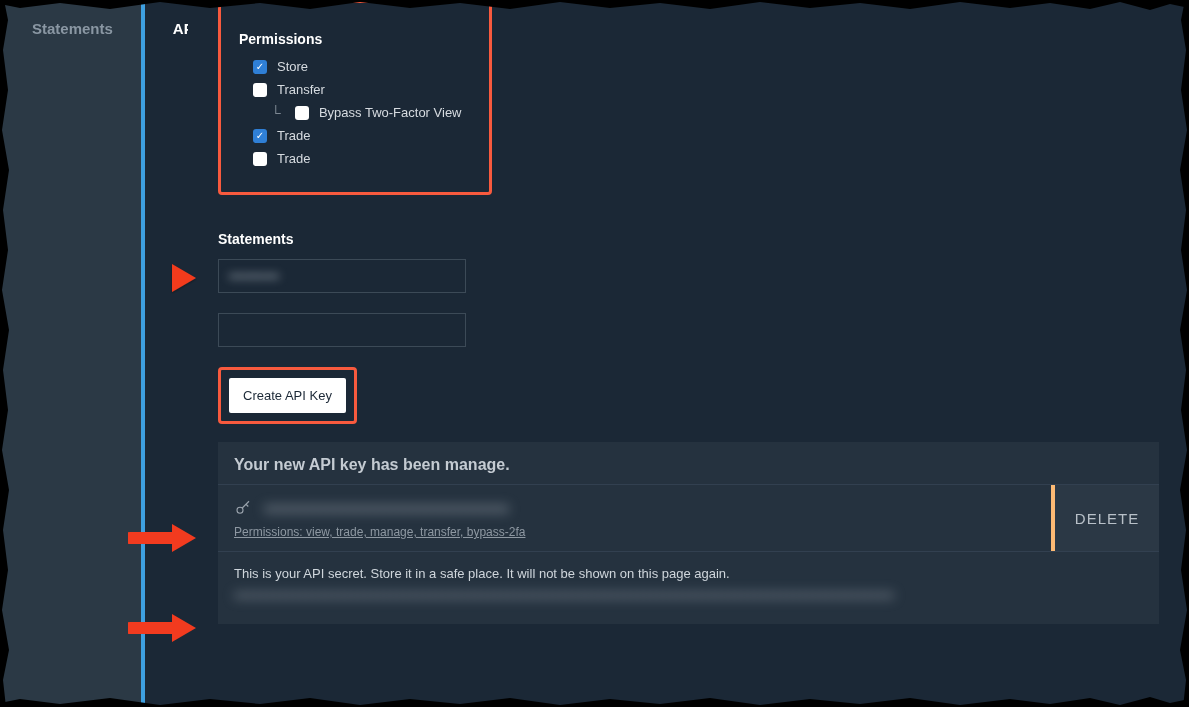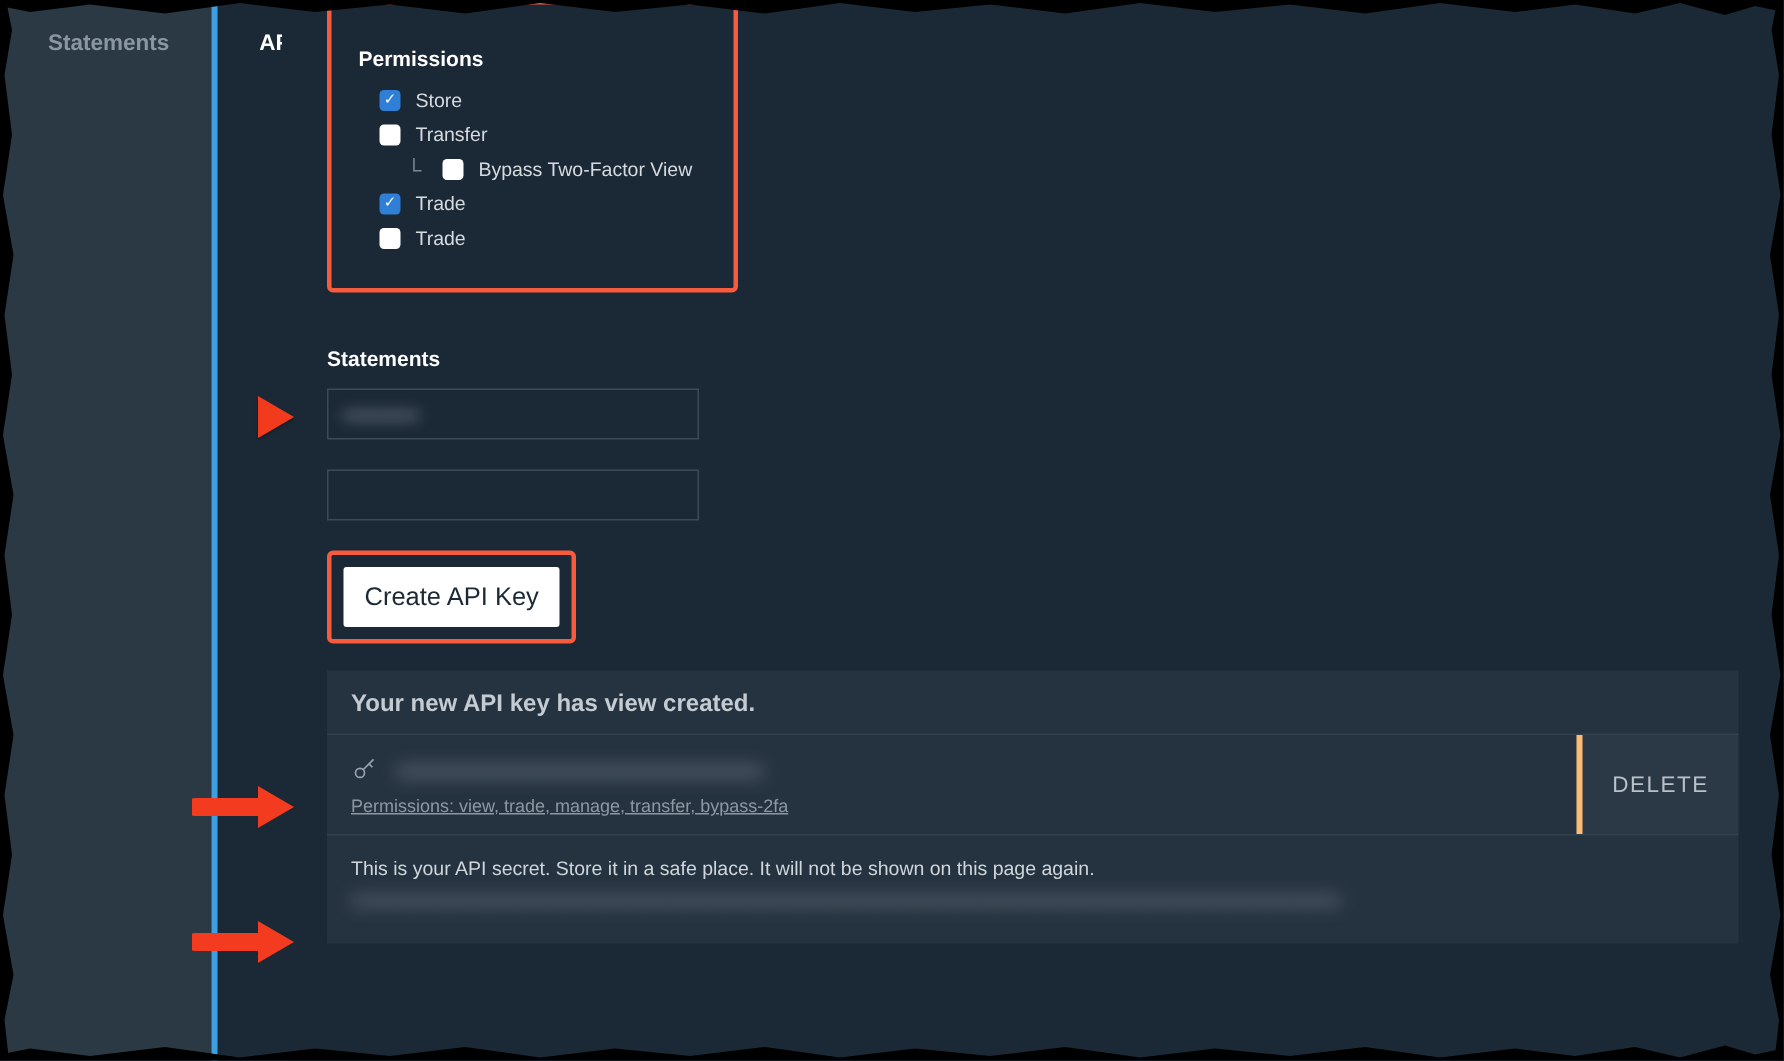--- a/index.html
+++ b/index.html
@@ -114,21 +114,21 @@
   }
   .btn-wrap {
     display: inline-block;
     padding: 8px;
   }
   .create-btn {
     background: #ffffff;
     color: #1b2836;
     border: none;
     padding: 10px 14px;
-    font-size: 17px;
+    font-size: 13px;
     font-weight: 500;
     cursor: pointer;
     border-radius: 2px;
   }
   .result-panel {
     margin-top: 18px;
     background: #25323f;
   }
   .result-header {
     padding: 14px 16px 10px 16px;
@@ -266,21 +266,21 @@
       <input class="text-input" value="" style="">
     </div>
 
     
     <div class="highlight-box btn-wrap">
       <button class="create-btn">Create API Key</button>
     </div>
 
     
     <div class="result-panel">
-      <div class="result-header">Your new API key has view created.</div>
+      <div class="result-header">Your new API key has been manage.</div>
       <div style="position:relative;">
         <div class="result-key-row" style="border-bottom:none;">
           <svg class="key-icon" viewBox="0 0 24 24">
             <circle cx="8" cy="15" r="4"></circle>
             <path d="M11 12 L20 3 M16 7 L19 10"></path>
           </svg>
           <div class="key-value">xxxxxxxxxxxxxxxxxxxxxxxxxxxxxxxxxxx</div>
         </div>
         <div class="key-meta-row">
           <div class="permissions-summary">Permissions: view, trade, manage, transfer, bypass-2fa</div>

